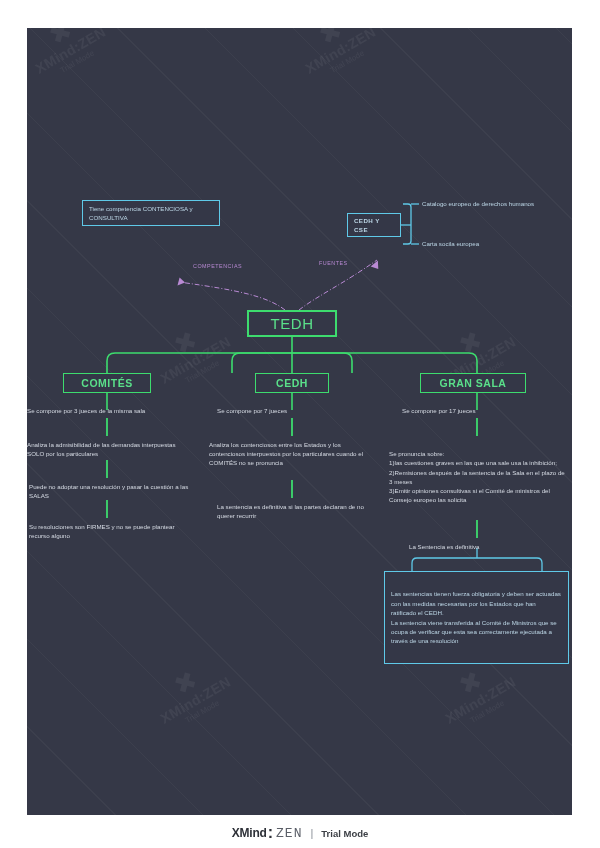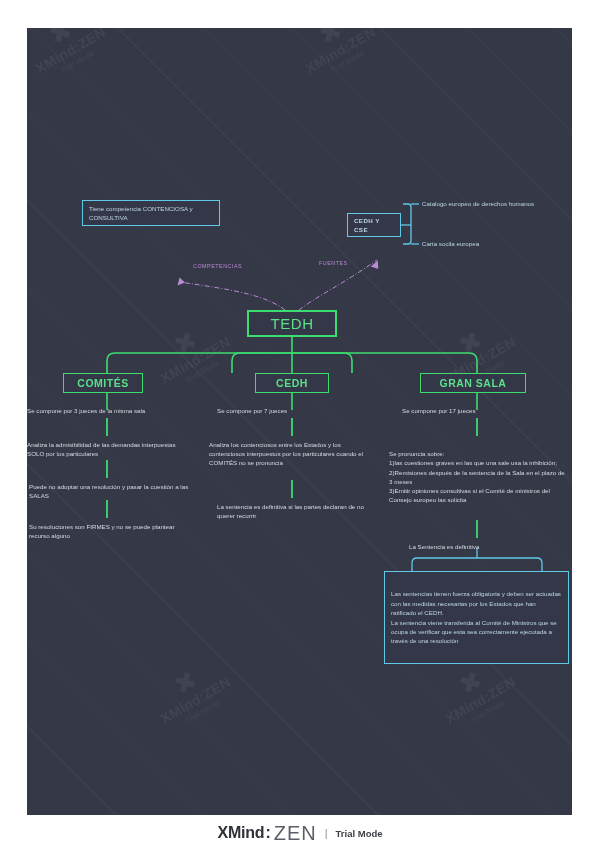--- a/index.html
+++ b/index.html
@@ -146,34 +146,35 @@
     top: 818px;
     width: 600px;
     height: 30px;
     display: flex;
     align-items: center;
     justify-content: center;
     gap: 6px;
     color: #2e3138;
   }
   #footer .xm-bold {
-    font-size: 16px;
+    font-size: 12px;
     font-weight: bold;
     letter-spacing: -0.2px;
     text-align: right;
   }
   #footer .xm-colon {
     font-size: 16px;
     font-weight: bold;
   }
   #footer .xm-zen {
-    font-size: 20px;
+    font-size: 13px;
     font-weight: normal;
     color: #5b5f68;
     letter-spacing: 1px;
+    font-family: Liberation Mono, monospace;
   }
   #footer .xm-sep {
     font-size: 11px;
     color: #8b8f98;
     margin: 0 2px;
   }
   #footer .xm-trial {
     font-size: 9.5px;
     color: #3d4046;
     font-weight: bold;
@@ -280,21 +281,21 @@
     <div class="node plain lt blue-text" style="left:395px; top:171px; width:150px;">
       <span>Catalogo europeo de derechos humanos</span>
     </div>
     <div class="node plain lt blue-text" style="left:395px; top:211px; width:150px;">
       <span>Carta socila europea</span>
     </div>
 
     <div class="rel-label" style="left:166px; top:235px;">COMPETENCIAS</div>
     <div class="rel-label" style="left:292px; top:232px;">FUENTES</div>
 
-    <div class="node boxed node-branch" style="left:36px; top:345px; width:80px; height:20px;">
+    <div class="node boxed node-branch" style="left:36px; top:345px; width:88px; height:20px;">
       <span>COMITÉS</span>
     </div>
 
     <div class="node plain" style="left:0px; top:378px; width:162px;">
       <span>Se compone por 3 jueces de la misma sala</span>
     </div>
     <div class="node plain" style="left:0px; top:412px; width:162px;">
       <span>Analiza la admisibilidad de las demandas interpuestas SOLO por los particulares</span>
     </div>
     <div class="node plain lt" style="left:2px; top:454px; width:160px;">

